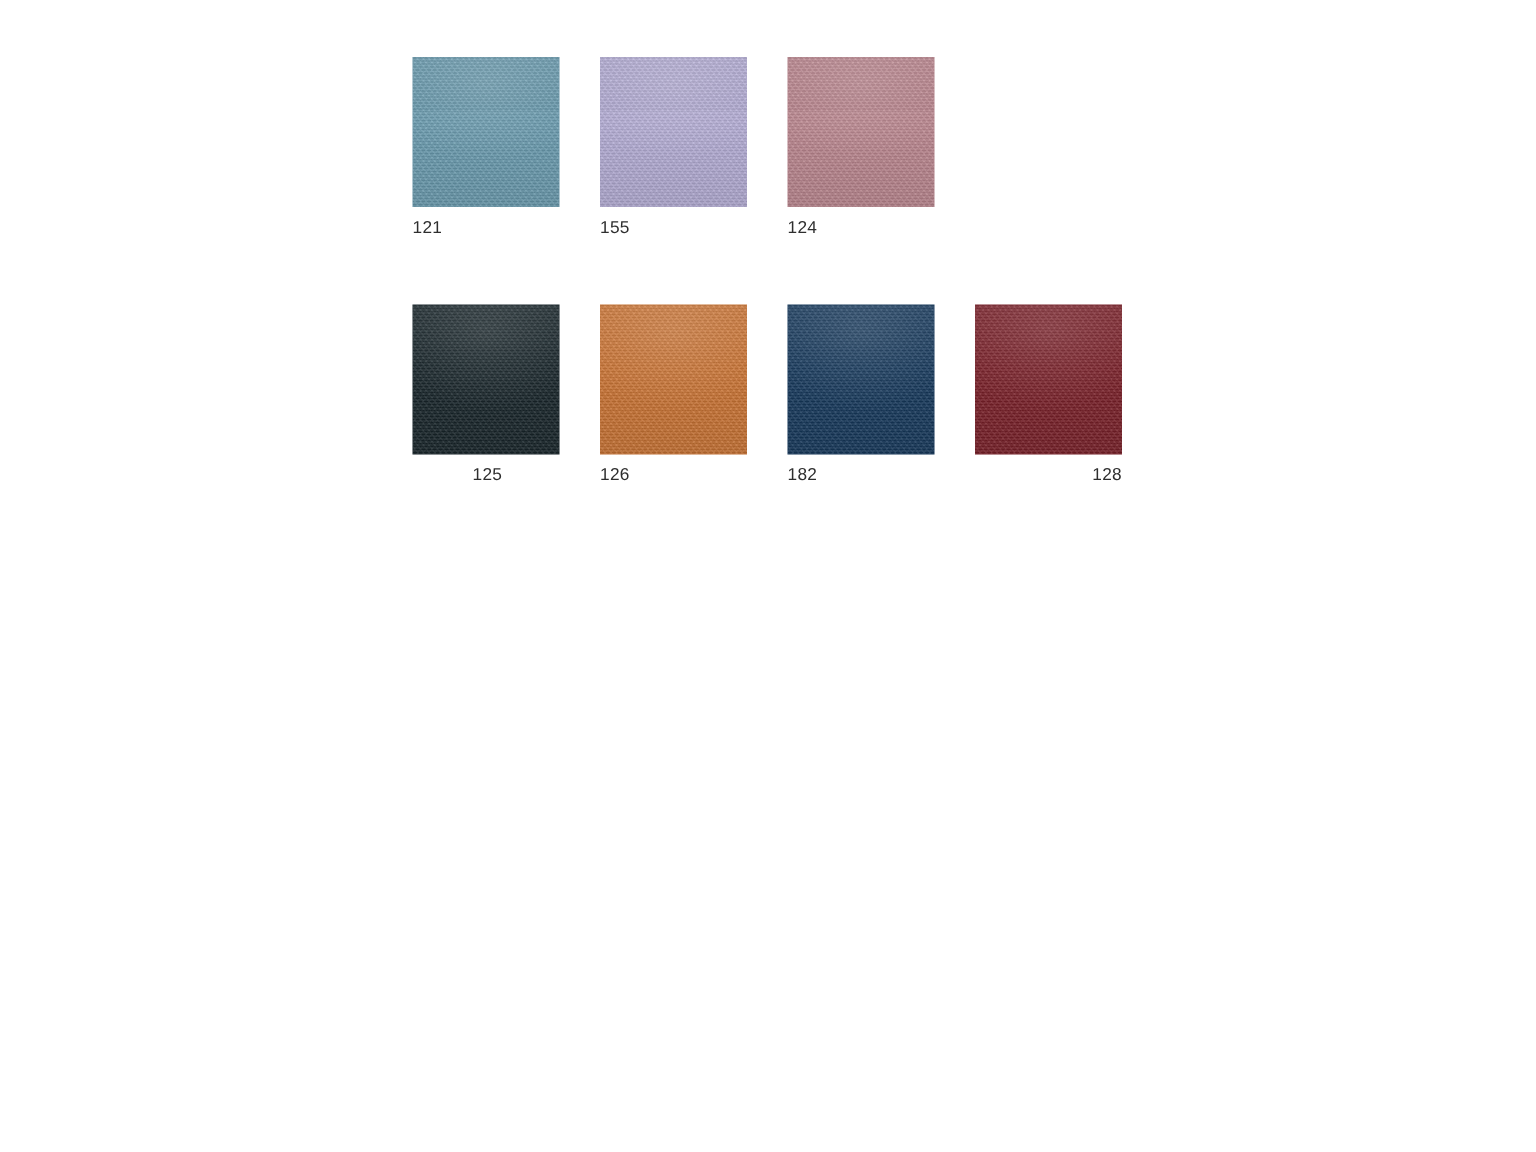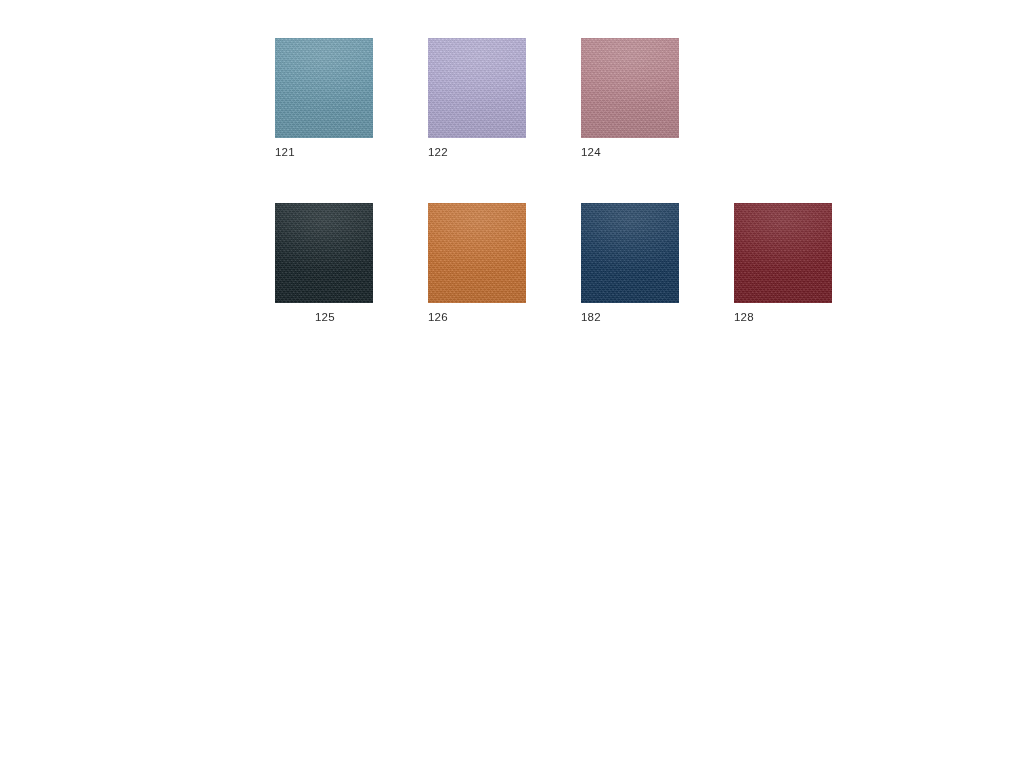--- a/index.html
+++ b/index.html
@@ -31,21 +31,20 @@
     position: absolute;
     left: 275px;
     top: 38px;
     width: 480px;
   }
 
   .swatch-row {
     display: flex;
     flex-direction: row;
     align-items: flex-start;
-    gap: 28px;
   }
   .swatch-row.row-gap {
     margin-top: 44px;
   }
 
   .swatch-cell {
     width: 98px;
     margin-right: 27px;
     display: flex;
     flex-direction: column;
@@ -142,21 +141,21 @@
         <div class="swatch-label" style="color: rgb(46, 46, 46);">121</div>
       </div>
 
       <div class="swatch-cell">
         <div class="swatch-chip" style="background-color: rgb(181, 174, 214);">
           <span class="weave-h"></span>
           <span class="weave-d1"></span>
           <span class="weave-d2"></span>
           <span class="shade"></span>
         </div>
-        <div class="swatch-label" style="color: rgb(46, 46, 46);">122</div>
+        <div class="swatch-label" style="color: rgb(46, 46, 46);">155</div>
       </div>
 
 
       <div class="swatch-cell">
         <div class="swatch-chip" style="background-color: rgb(188, 135, 144);">
           <span class="weave-h"></span>
           <span class="weave-d1"></span>
           <span class="weave-d2"></span>
           <span class="shade"></span>
         </div>
@@ -197,19 +196,19 @@
         <div class="swatch-label" style="color: rgb(46, 46, 46);">182</div>
       </div>
 
       <div class="swatch-cell">
         <div class="swatch-chip" style="background-color: rgb(122, 32, 41);">
           <span class="weave-h"></span>
           <span class="weave-d1"></span>
           <span class="weave-d2"></span>
           <span class="shade"></span>
         </div>
-        <div class="swatch-label" style="color: rgb(46, 46, 46);">128</div>
+        <div class="swatch-label" style="color: rgb(46, 46, 46); text-align: right;">128</div>
       </div>
 
     </div>
 
   </div>
 </div>
 
 </body></html>

